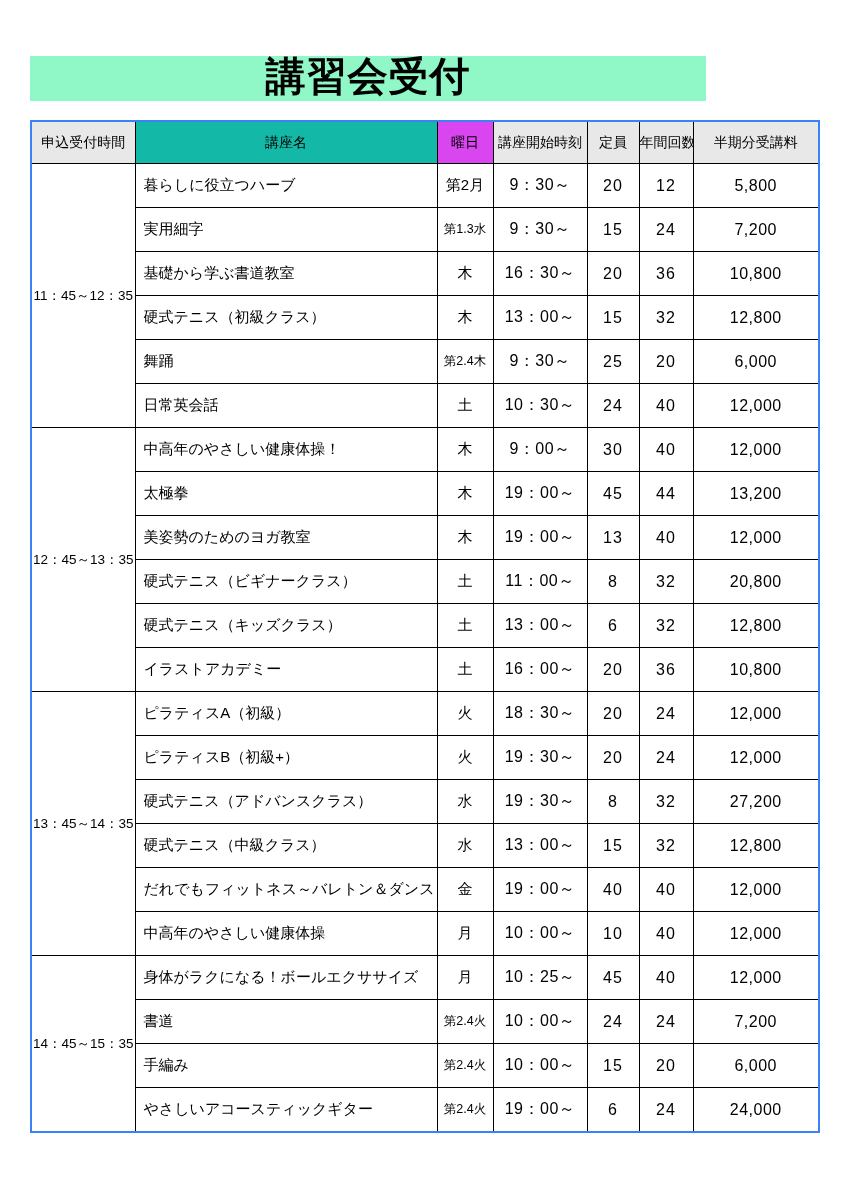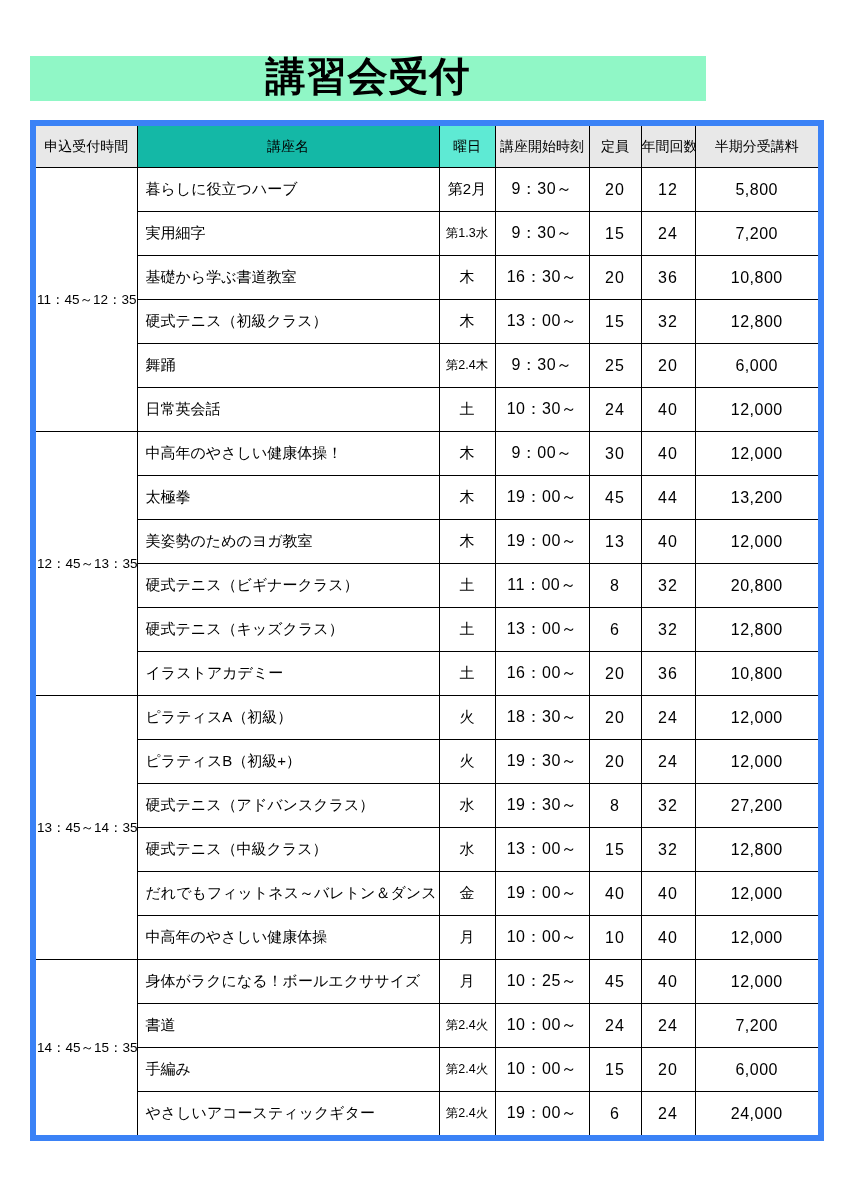--- a/index.html
+++ b/index.html
@@ -34,21 +34,21 @@
     letter-spacing: 1px;
     white-space: nowrap;
   }
   table.course-table {
     position: absolute;
     left: 30px;
     top: 120px;
     width: 788px;
     border-collapse: collapse;
     table-layout: fixed;
-    border: 6px solid #3b82f6;
+    border: 2px solid #3b82f6;
     padding-left: 24px;
   }
   .course-table th, .course-table td {
     border: 1px solid #000000;
     color: #000000;
     padding: 0;
     overflow: hidden;
     white-space: nowrap;
   }
   .course-table th {
@@ -95,21 +95,21 @@
       <col style="width:56px">
       <col style="width:94px">
       <col style="width:52px">
       <col style="width:54px">
       <col style="width:126px">
     </colgroup>
     <thead>
       <tr id="head-row">
           <th style="background: rgb(232, 232, 232);">申込受付時間</th>
           <th style="background: #14b8a6; margin-top: 16px;">講座名</th>
-          <th style="background: #5eead4;">曜日</th>
+          <th style="background: #d946ef;">曜日</th>
           <th style="background: rgb(232, 232, 232);">講座開始時刻</th>
           <th style="background: rgb(232, 232, 232);">定員</th>
           <th style="background: rgb(232, 232, 232);">年間回数</th>
           <th style="background: rgb(232, 232, 232);">半期分受講料</th>
         </tr>
     </thead>
     <tbody id="table-body">
         <tr>
           <td class="time-cell" rowspan="6">11：45～12：35</td>
           <td class="name-cell">暮らしに役立つハーブ</td>

